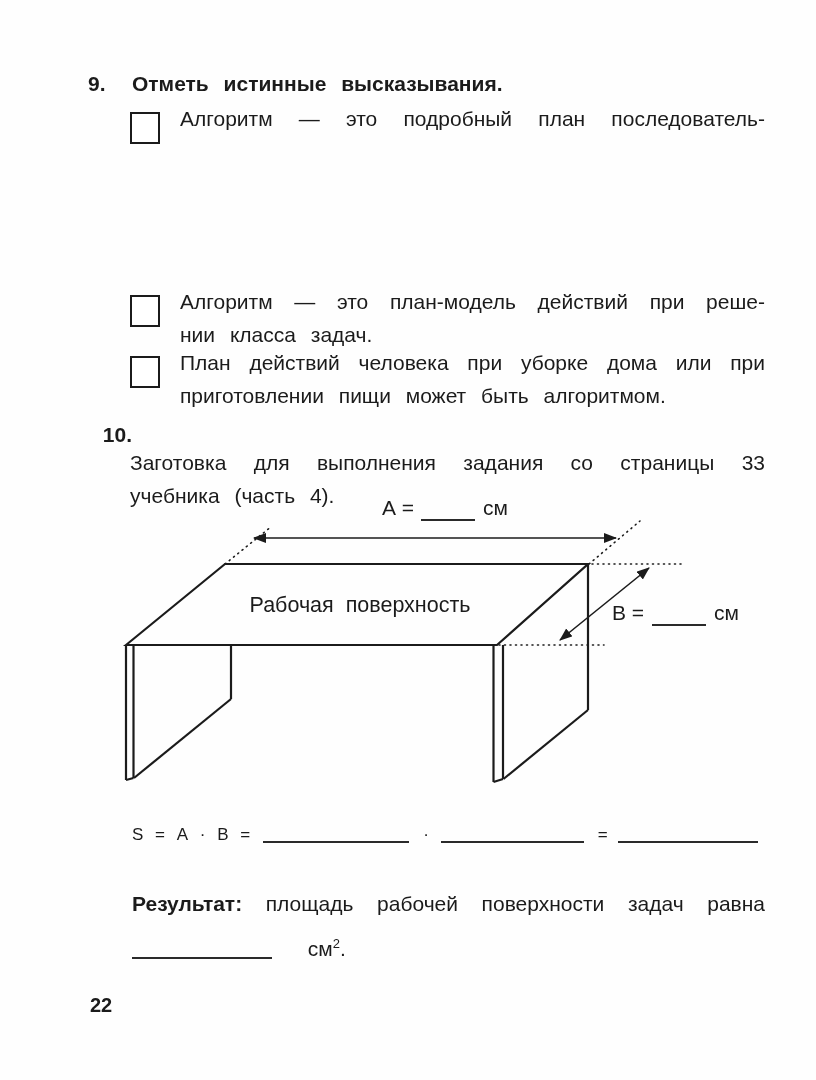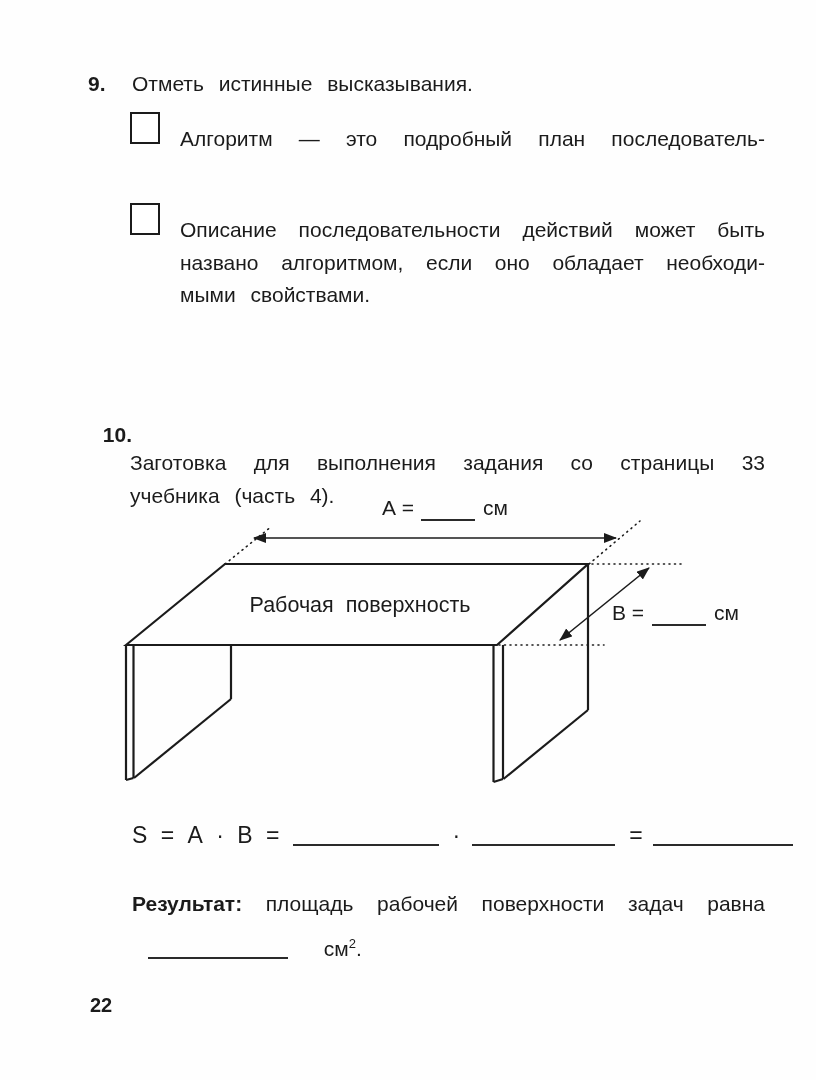--- a/index.html
+++ b/index.html
@@ -12,56 +12,62 @@
   .txt{font-size:21px;line-height:32.5px;}
   .bold{font-weight:bold;}
   .ws{word-spacing:9px;}
   .jl{text-align:justify;text-align-last:justify;}
   .num-col{position:absolute;left:88px;width:44px;font-weight:bold;}
   .stmt{position:absolute;left:130px;width:635px;}
   .stmt .checkbox{
     position:absolute;left:0;top:9px;width:26px;height:28px;
     border:2.5px solid #1b1b1b;background:#fff;
   }
-  .stmt .stmt-text{margin-left:50px;width:585px;margin-top:20px;}
+  .stmt .stmt-text{margin-left:50px;width:585px;}
   .line{display:block;}
   .blank{
     display:inline-block;height:4px;border-bottom:2px solid #2a2a2a;
     position:relative;top:3px;
   }
-  .formula{display:flex;align-items:baseline;font-size:23px;line-height:30px;}
+  .formula{display:flex;align-items:baseline;font-size:17px;line-height:30px;}
   .formula .lhs{word-spacing:7px;white-space:nowrap;}
   svg text{font-family:"Liberation Sans","DejaVu Sans",sans-serif;fill:#1b1b1b;}
   sup{font-size:13px;}
 </style>
 </head>
 <body>
 
 <div id="page">
 
   <div class="abs txt num-col" style="top:68px;">9.</div>
-  <div class="abs txt ws" style="top:68px;left:132px;width:633px;">Отметь истинные высказывания.</div>
+  <div class="abs txt ws" style="top:68px;left:132px;width:633px;font-weight:bold;">Отметь истинные высказывания.</div>
 
   <div class="stmt txt" style="top:103px;">
     <div class="checkbox"></div>
     <div class="stmt-text">
       <span class="line jl">Алгоритм — это подробный план последователь-</span>
     </div>
   </div>
 
-  <div class="stmt txt" style="top:194px;">
+
+  <div class="stmt txt" style="top:286px;">
     <div class="checkbox"></div>
     <div class="stmt-text">
-      <span class="line jl">Описание последовательности действий может быть</span>
-      <span class="line jl">названо алгоритмом, если оно обладает необходи-</span>
-      <span class="line ws">мыми свойствами.</span>
+      <span class="line jl">Алгоритм — это план-модель действий при реше-</span>
+      <span class="line ws">нии класса задач.</span>
     </div>
   </div>
 
-
+  <div class="stmt txt" style="top:347px;">
+    <div class="checkbox"></div>
+    <div class="stmt-text">
+      <span class="line jl">План действий человека при уборке дома или при</span>
+      <span class="line ws">приготовлении пищи может быть алгоритмом.</span>
+    </div>
+  </div>
 
   <div class="abs txt num-col" style="top:419px;text-align:right;">10.</div>
   <div class="abs txt" style="top:419px;left:130px;width:635px;margin-top:28px;">
     <span class="line jl">Заготовка для выполнения задания со страницы 33</span>
     <span class="line ws">учебника (часть 4).</span>
   </div>
 
   <svg class="abs" style="top:488px;left:0;" width="816" height="322" viewBox="0 488 816 322">
     <defs>
       <marker id="arr" orient="auto-start-reverse" markerUnits="userSpaceOnUse" markerWidth="14" markerHeight="12" refX="12" refY="5">
@@ -116,20 +122,20 @@
     <span>·</span>
     <span class="blank" style="width:143px;margin:0 14px 0 12px;"></span>
     <span>=</span>
     <span class="blank" style="width:140px;margin:0 0 0 10px;"></span>
   </div>
 
   <div class="abs txt jl" style="top:888px;left:132px;width:633px;">
     <span class="bold">Результат:</span>
     <span>площадь рабочей поверхности задач равна</span>
   </div>
-  <div class="abs txt" style="top:928px;left:148px;">
+  <div class="abs txt" style="top:928px;left:132px;">
     <span class="blank" style="width:140px;"></span>
     <span style="margin-left:30px;"><span>см</span><sup>2</sup><span>.</span></span>
   </div>
 
   <div class="abs bold" style="top:994px;left:90px;font-size:20px;">22</div>
 
 </div>
 
 </body></html>

